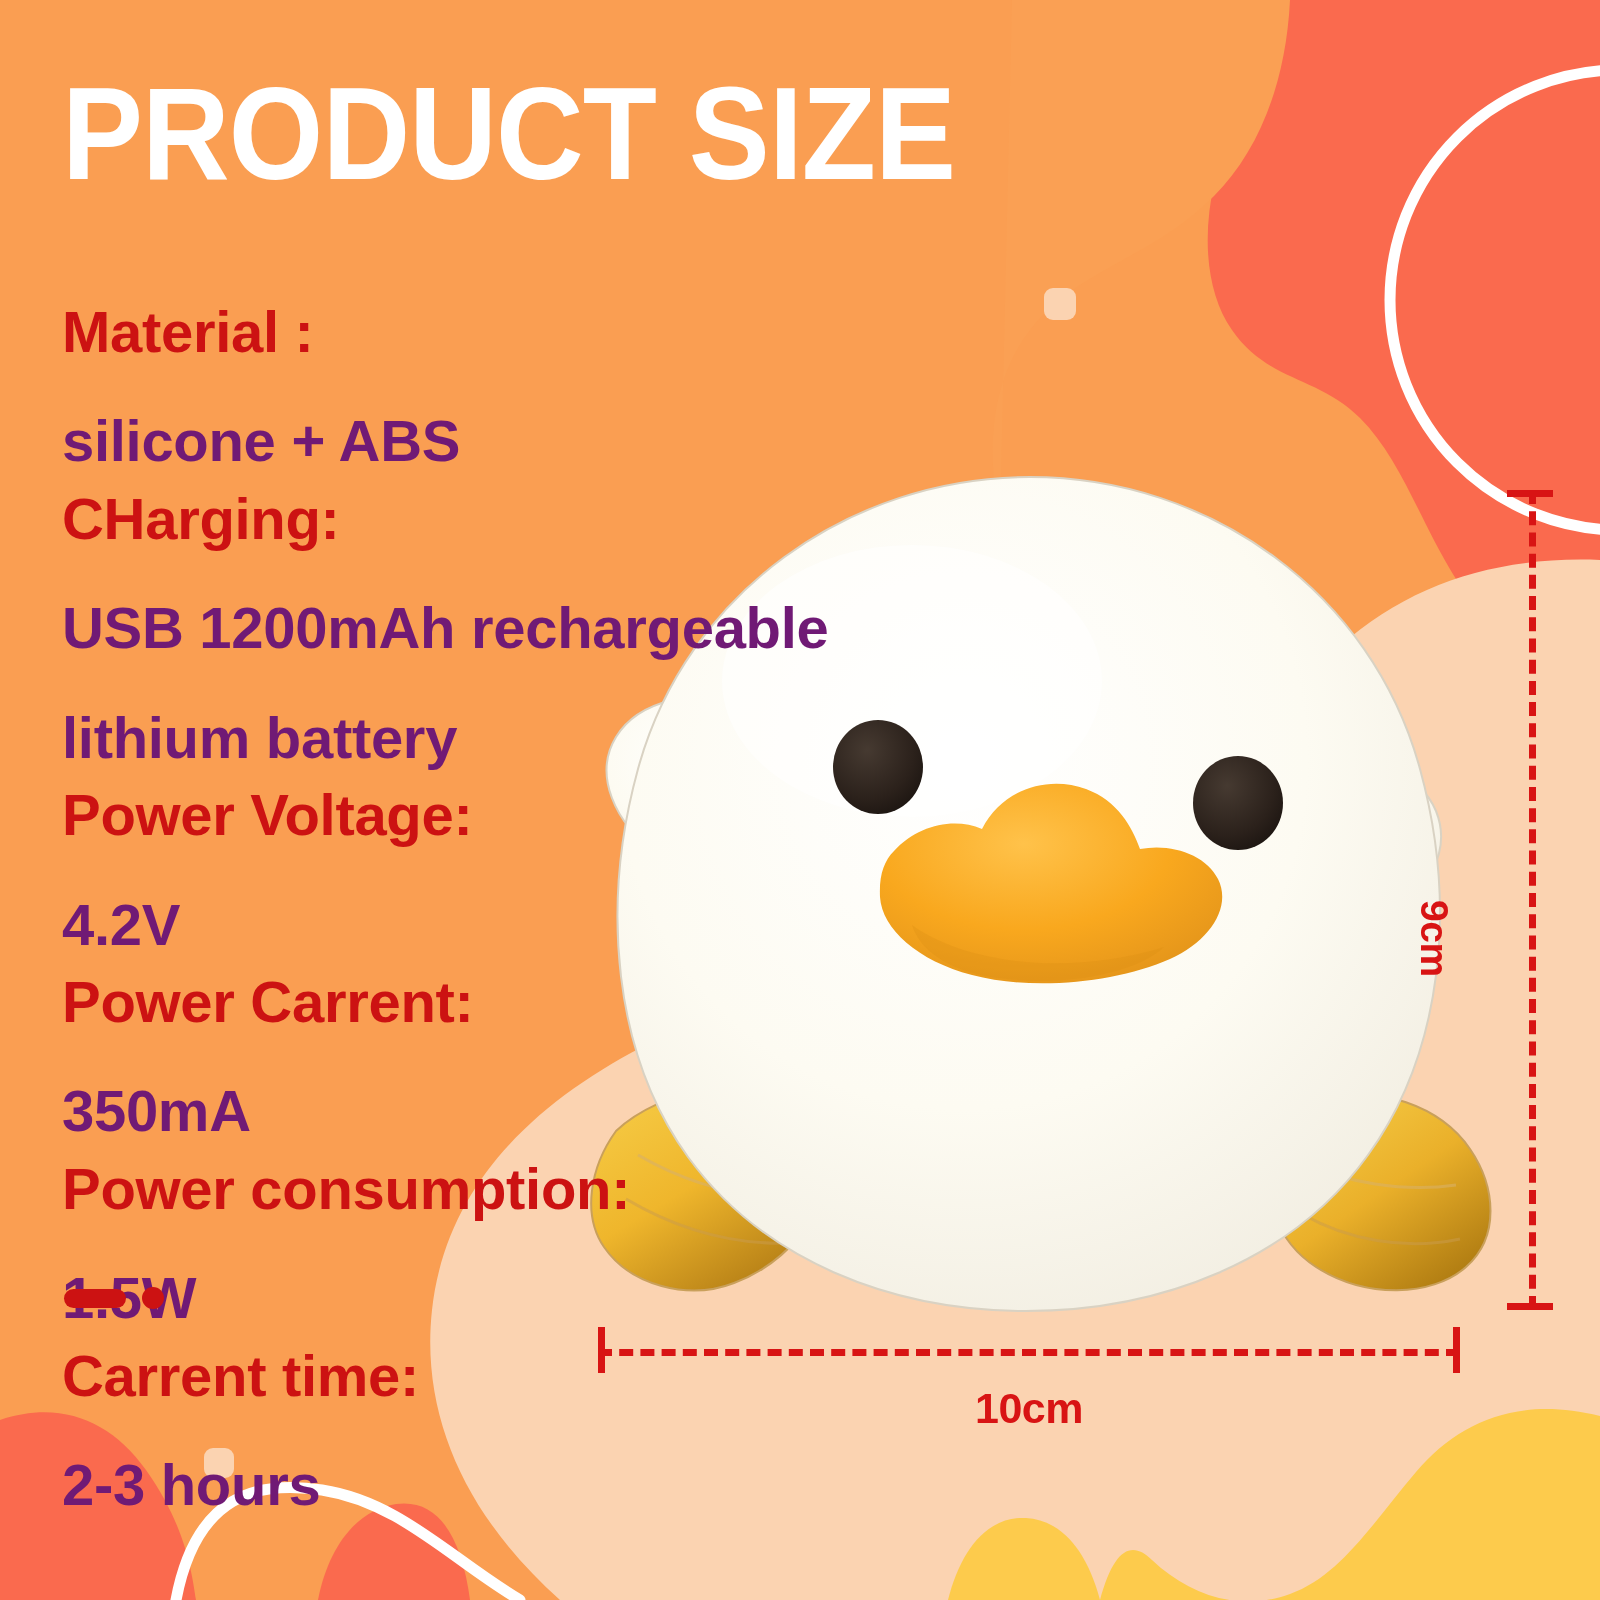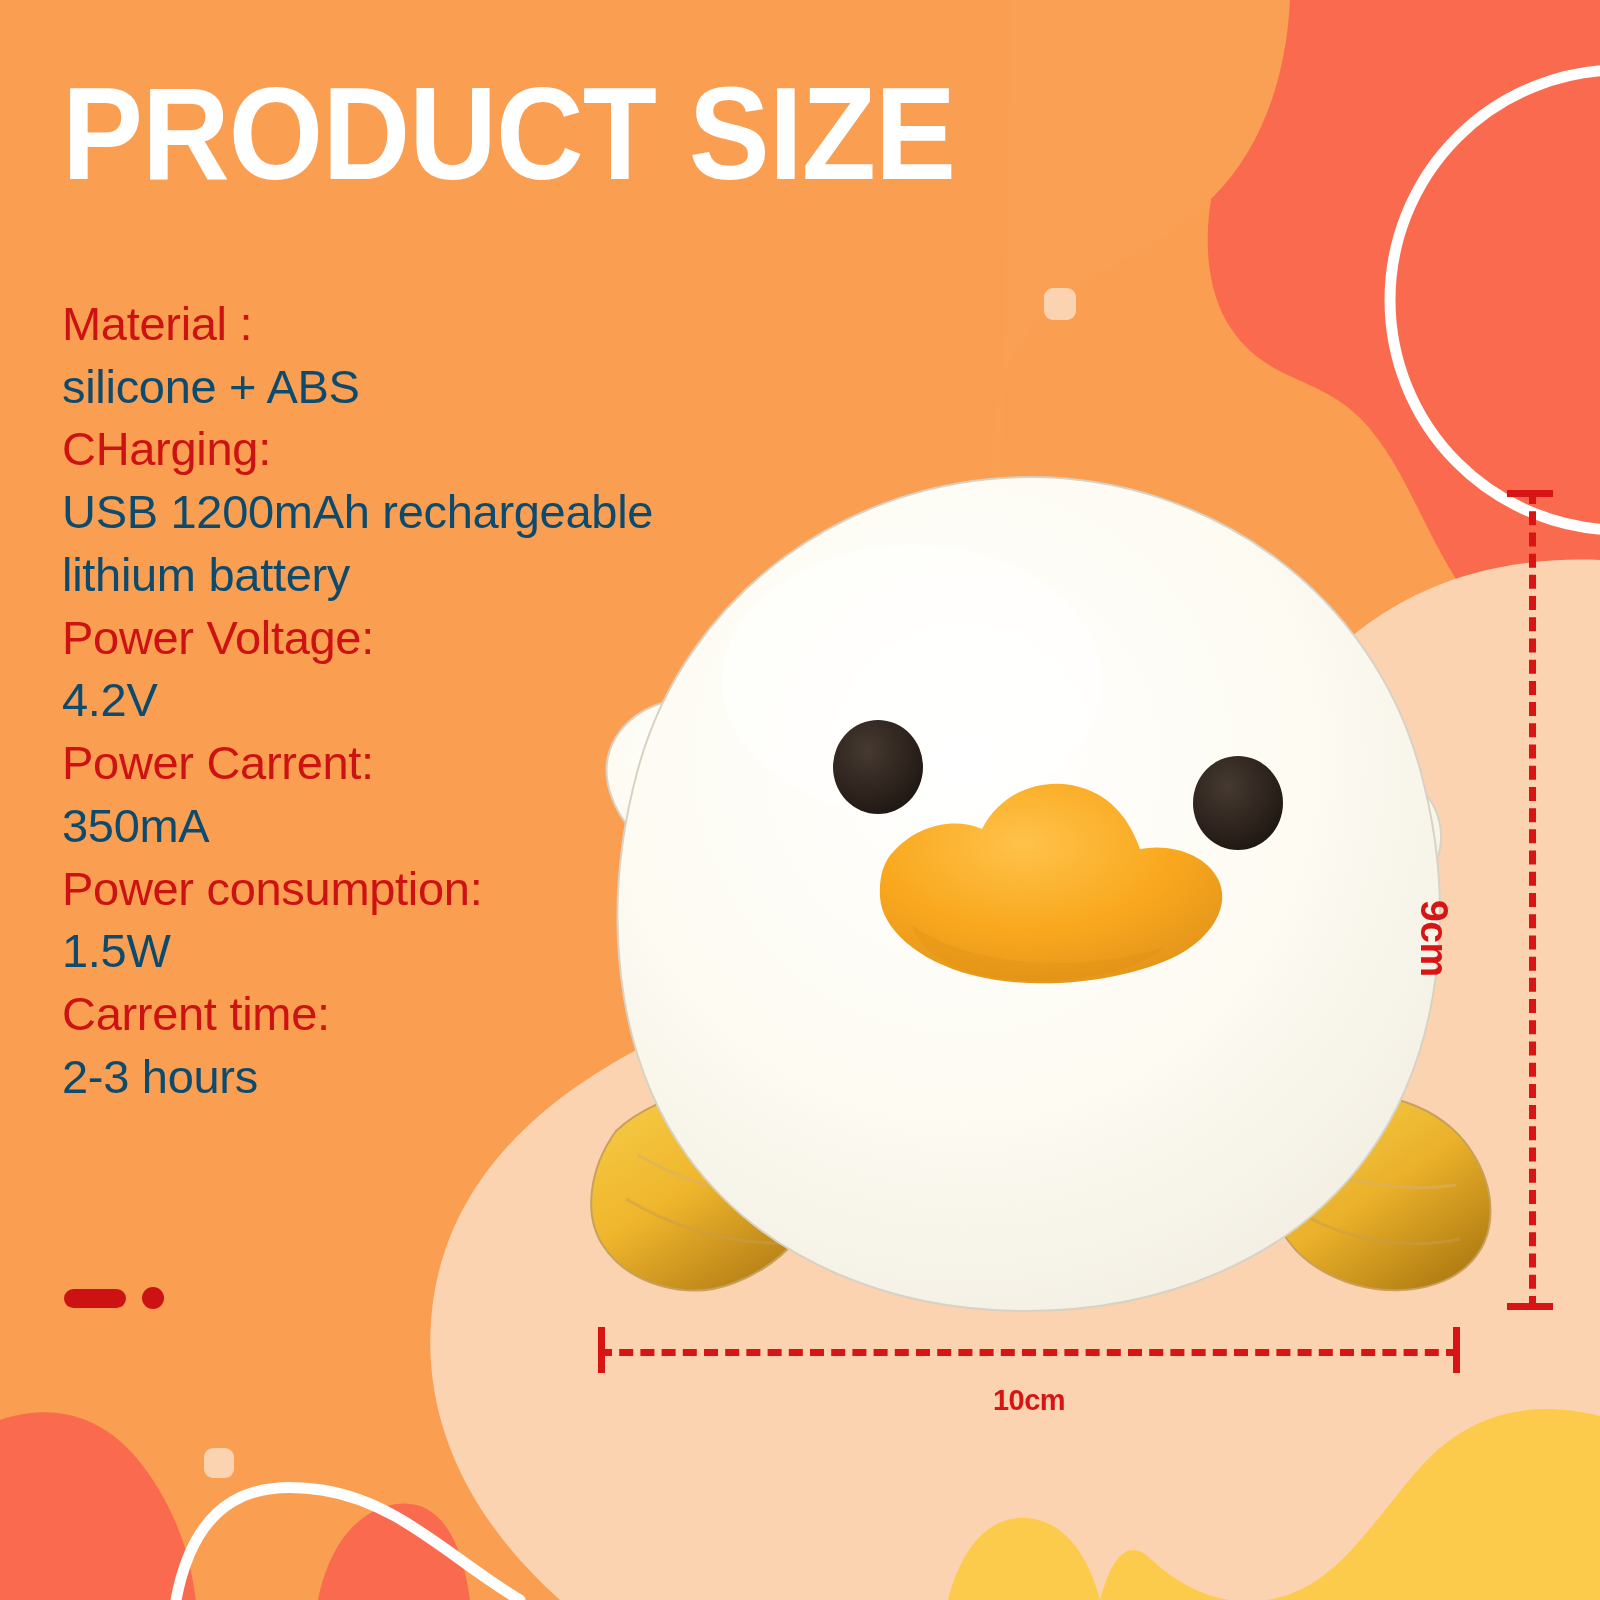--- a/index.html
+++ b/index.html
@@ -35,28 +35,28 @@
   }
 
   
   #spec-list {
     position:absolute;
     left:62px; top:293px;
     width:760px;
   }
   .spec-label, .spec-value {
     display:block;
-    font-size:47px;
-    font-weight:400;
+    font-size:58px;
+    font-weight:700;
     line-height:1.335;
     white-space:nowrap;
     letter-spacing:-0.3px;
   }
   .spec-label { color:#CC1212; }
-  .spec-value { color:#0c4a6e; }
+  .spec-value { color:#701a75;margin-top:32px; }
 
   
   #accent-mark {
     position:absolute;
     left:64px; top:1287px;
     display:flex; align-items:center; gap:16px;
   }
   #accent-dash {
     width:62px; height:19px;
     background:#CC1212; border-radius:10px;
@@ -113,21 +113,21 @@
     background:#D81414;
   }
   #dim-horizontal .cap.left { left:0; }
   #dim-horizontal .cap.right { right:0; }
   #dim-horizontal-label {
     position:absolute;
     left:598px; top:1384px;
     width:862px;
     text-align:center;
     color:#D81414;
-    font-size:29px; font-weight:700;
+    font-size:43px; font-weight:700;
     letter-spacing:-0.5px;
   }
 
   
   #duck {
     position:absolute;
     left:520px; top:455px;
     width:1020px; height:900px;
   }
 </style>

